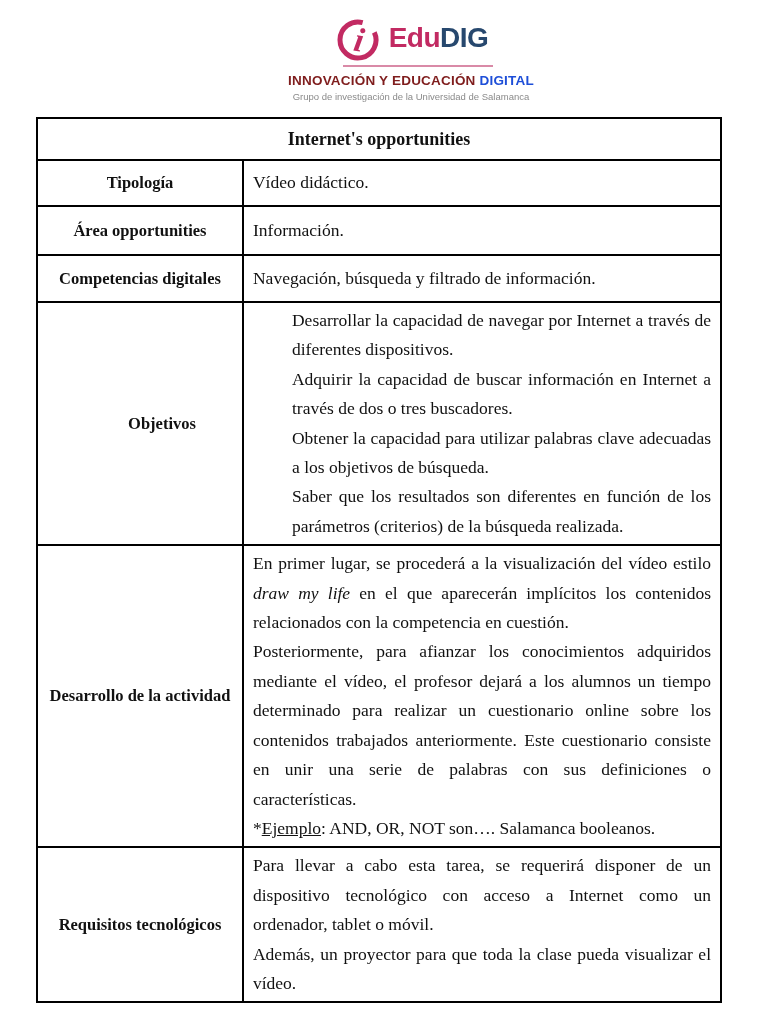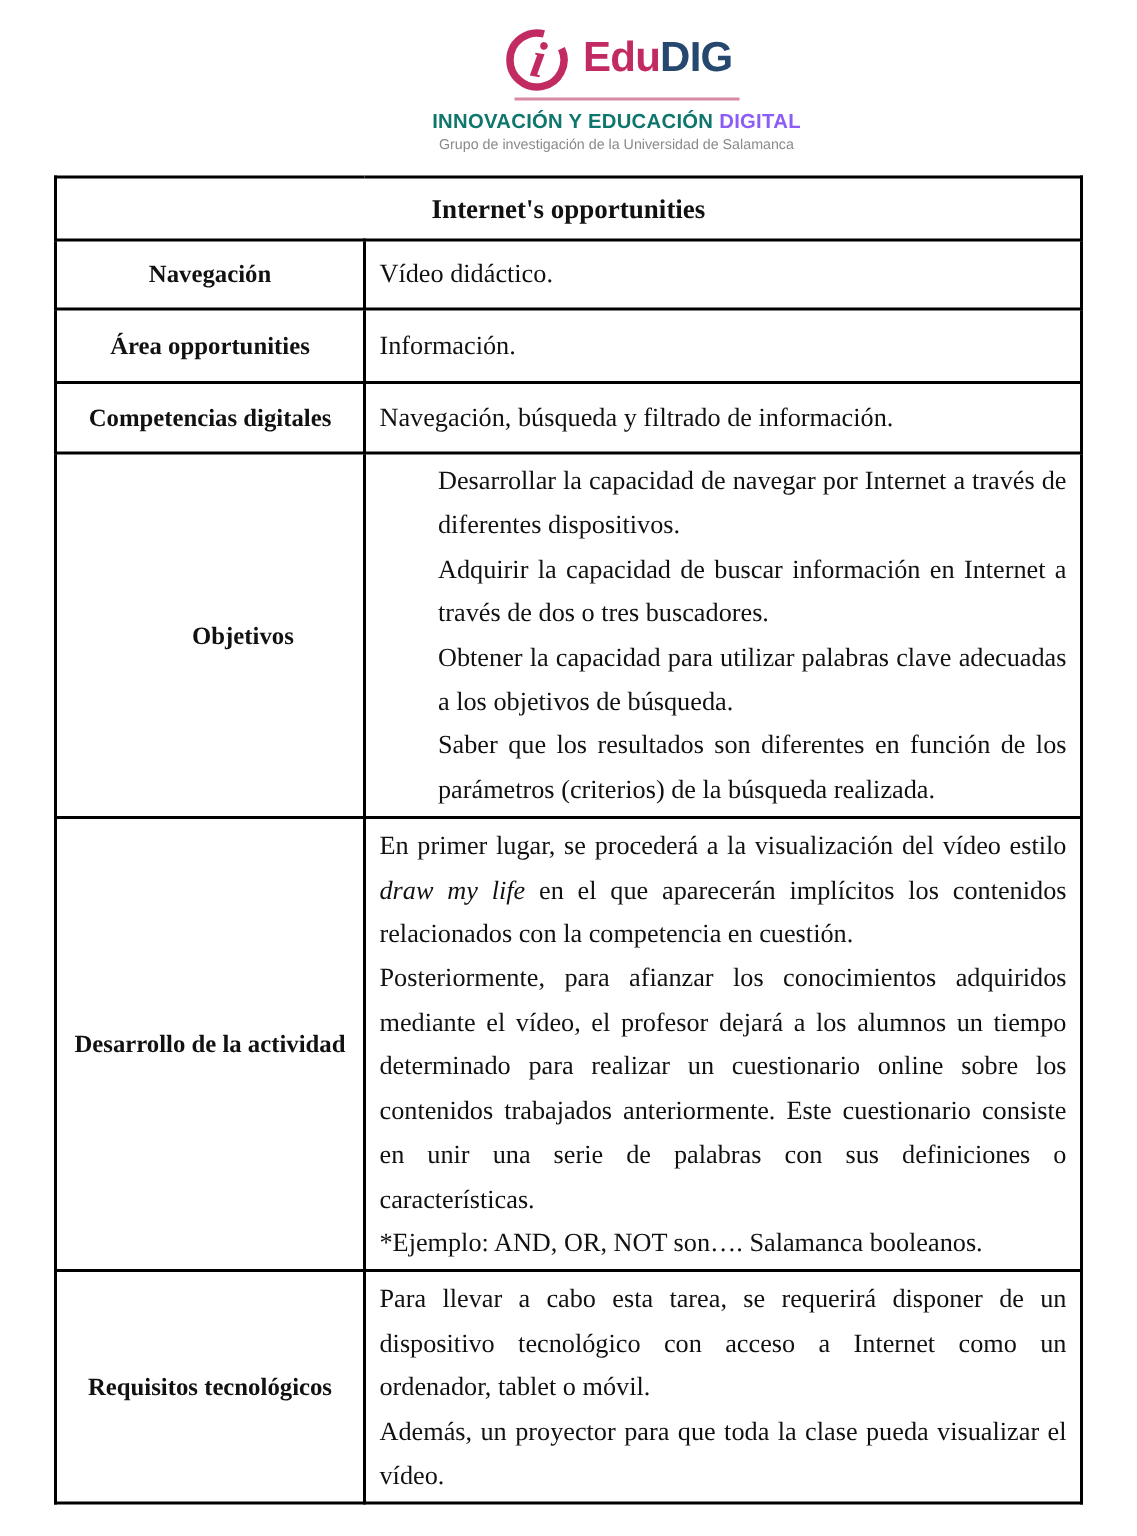--- a/index.html
+++ b/index.html
@@ -15,22 +15,22 @@
   }
   .logo-top{display:flex;align-items:center;gap:7px;}
   .logo-mark{width:48px;height:48px;flex:0 0 auto;}
   .brand{font-family:"Liberation Sans", sans-serif;font-weight:bold;
     font-size:28px;letter-spacing:-0.5px;line-height:1;}
   .brand .edu{color:#C22A62;}
   .brand .dig{color:#27486E;}
   .brand-rule{height:2px;width:150px;background:#d98aa7;margin:3px 0 6px 55px;align-self:flex-start;}
   .tagline{font-family:"Liberation Sans", sans-serif;font-weight:bold;
     font-size:13.5px;letter-spacing:0.2px;white-space:nowrap;}
-  .tagline .t-pink{color:#0f766e;text-align:center;}
-  .tagline .t-navy{color:#8b5cf6;}
+  .tagline .t-pink{color:#7f1d1d;text-align:center;}
+  .tagline .t-navy{color:#1d4ed8;}
   .subtitle{font-family:"Liberation Sans", sans-serif;font-size:9.5px;
     color:#8a8a8a;margin-top:3px;white-space:nowrap;}
   
   table.sheet{
     border-collapse:collapse;table-layout:fixed;
     width:684px;margin:15px auto 0;
   }
   table.sheet td{border:2px solid #000;}
   col.c1{width:206px;} col.c2{width:478px;}
   td.title-cell{
@@ -41,21 +41,21 @@
     text-align:center;font-weight:bold;font-size:16.5px;
     vertical-align:middle;padding:2px 4px;line-height:1.45;
   }
   td.content-cell{
     font-size:17.5px;line-height:29.4px;vertical-align:middle;
     padding:3px 9px;
   }
   td.content-cell p{margin:0;text-align:justify;}
   td.content-cell p:last-child{}
   .run-i{font-style:italic;}
-  .run-u{}
+  .run-u{text-decoration:underline;}
   tr.rh-42 td{height:38px;}
   tr.rh-45 td{height:41px;}
   tr.rh-43 td{height:39px;}
   tr.rh-212 td{height:208px;padding-left:48px;}
   tr.rh-266 td{height:262px;}
   tr.rh-138 td{height:134px;}
 </style>
 </head>
 <body>
 
@@ -75,21 +75,21 @@
 <table class="sheet">
   <colgroup>
       <col class="c1">
       <col class="c2">
     </colgroup>
   <tbody>
       <tr class="rh-42">
     <td colspan="2" class="title-cell">Internet's opportunities</td>
   </tr>
   <tr class="rh-42">
-    <td class="label-cell">Navegación</td>
+    <td class="label-cell">Tipología</td>
     <td class="content-cell">
           <p><span>Vídeo didáctico.</span></p>
         </td>
   </tr>
   <tr class="rh-45">
     <td class="label-cell">Área opportunities</td>
     <td class="content-cell">
           <p><span>Información.</span></p>
         </td>
   </tr>

